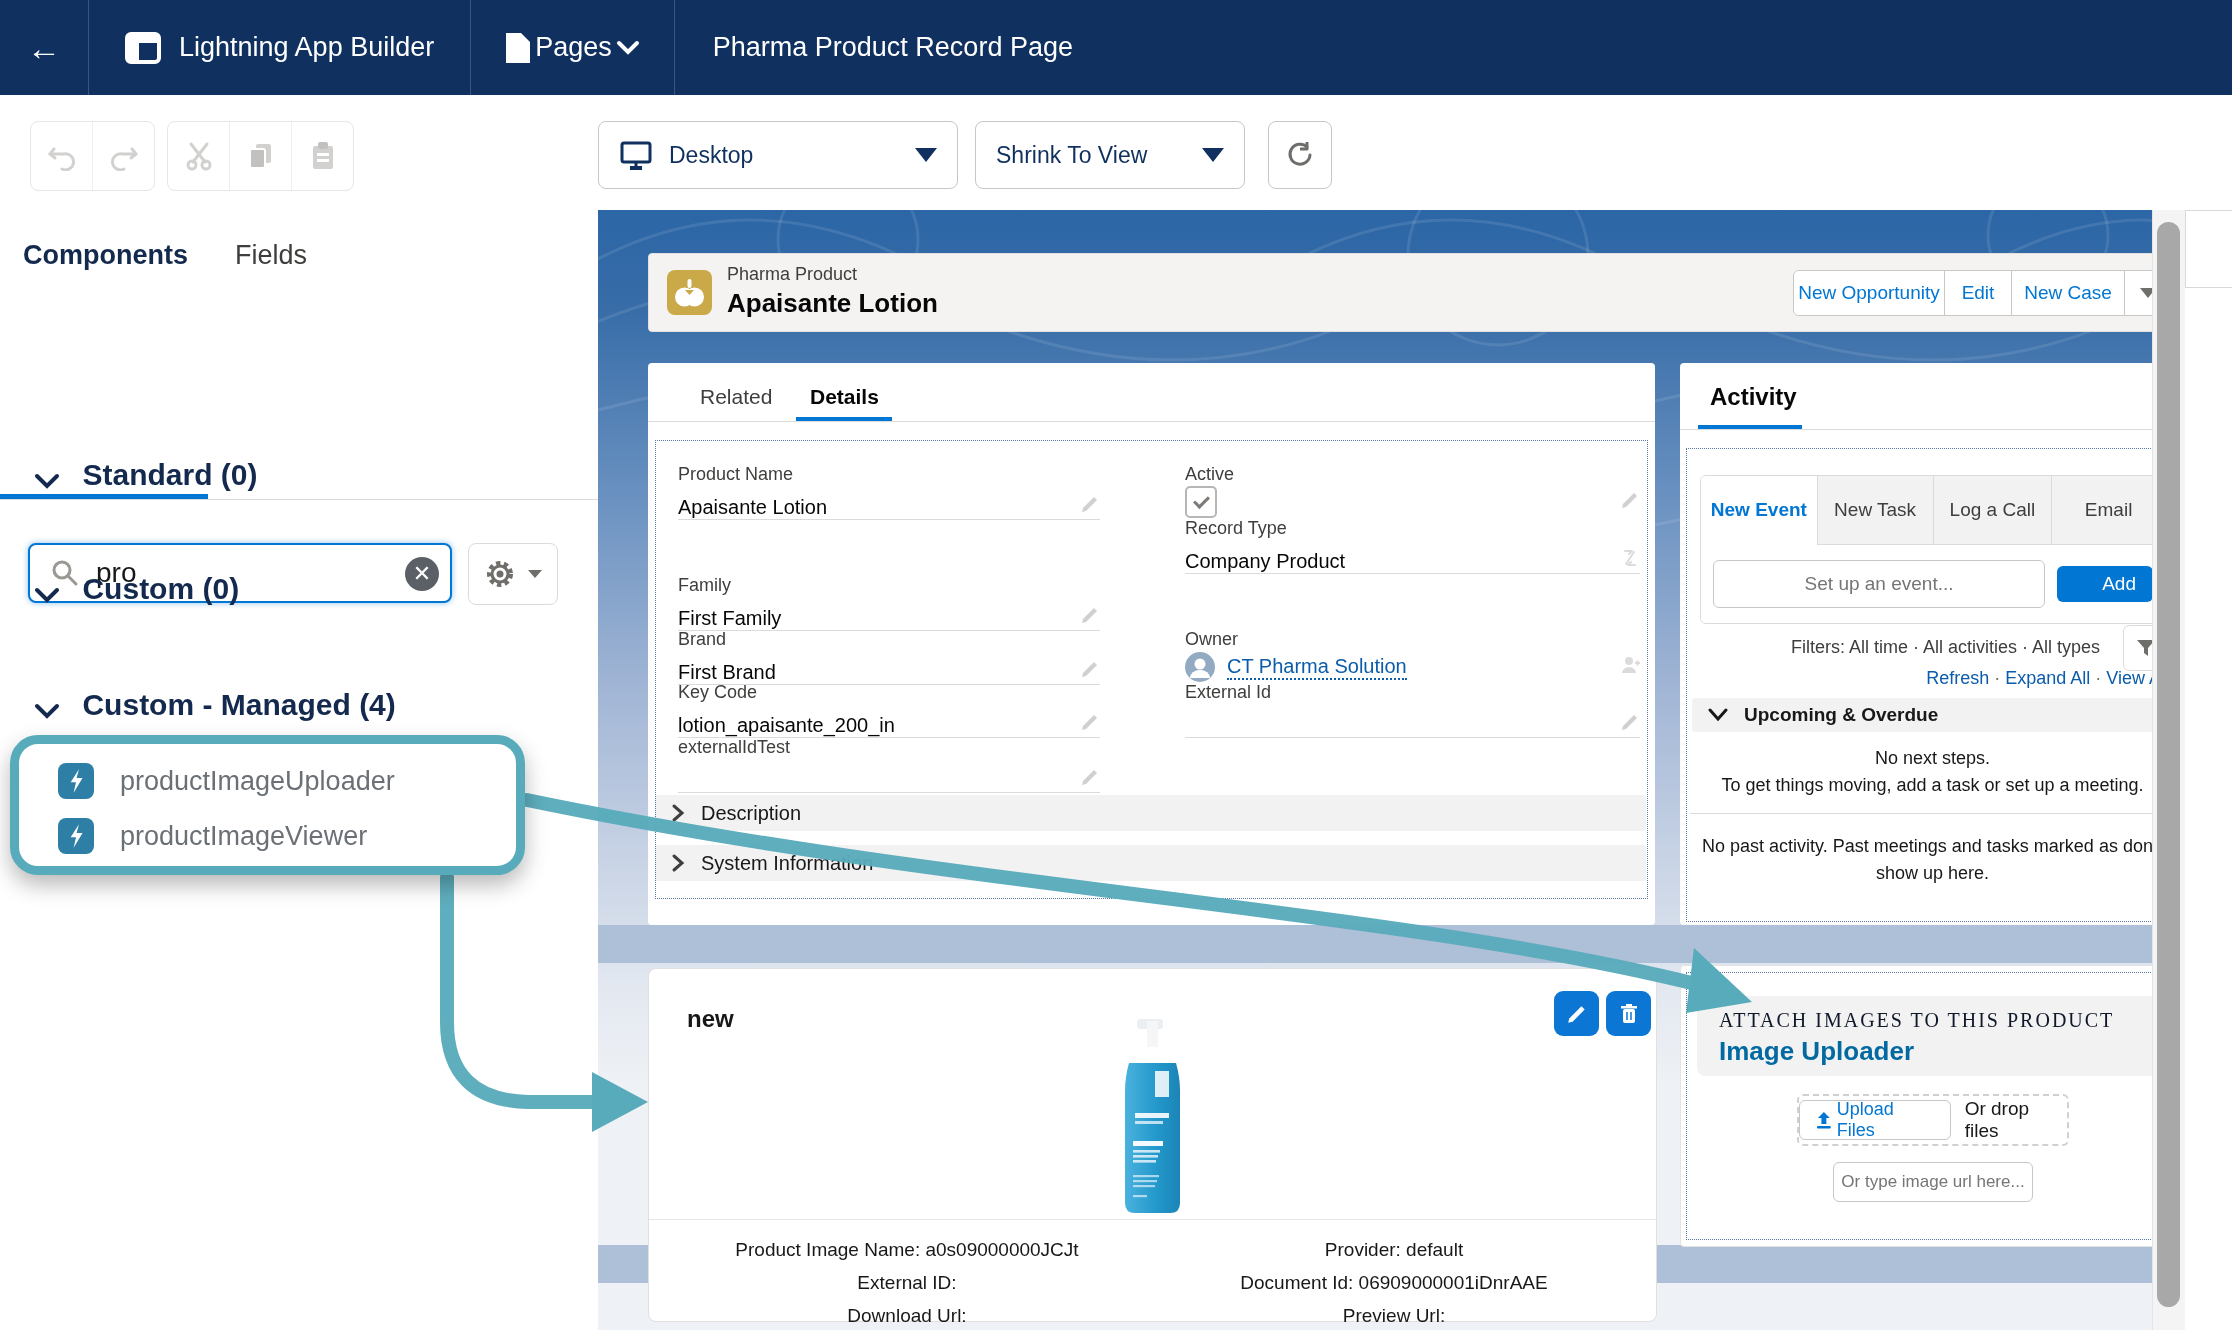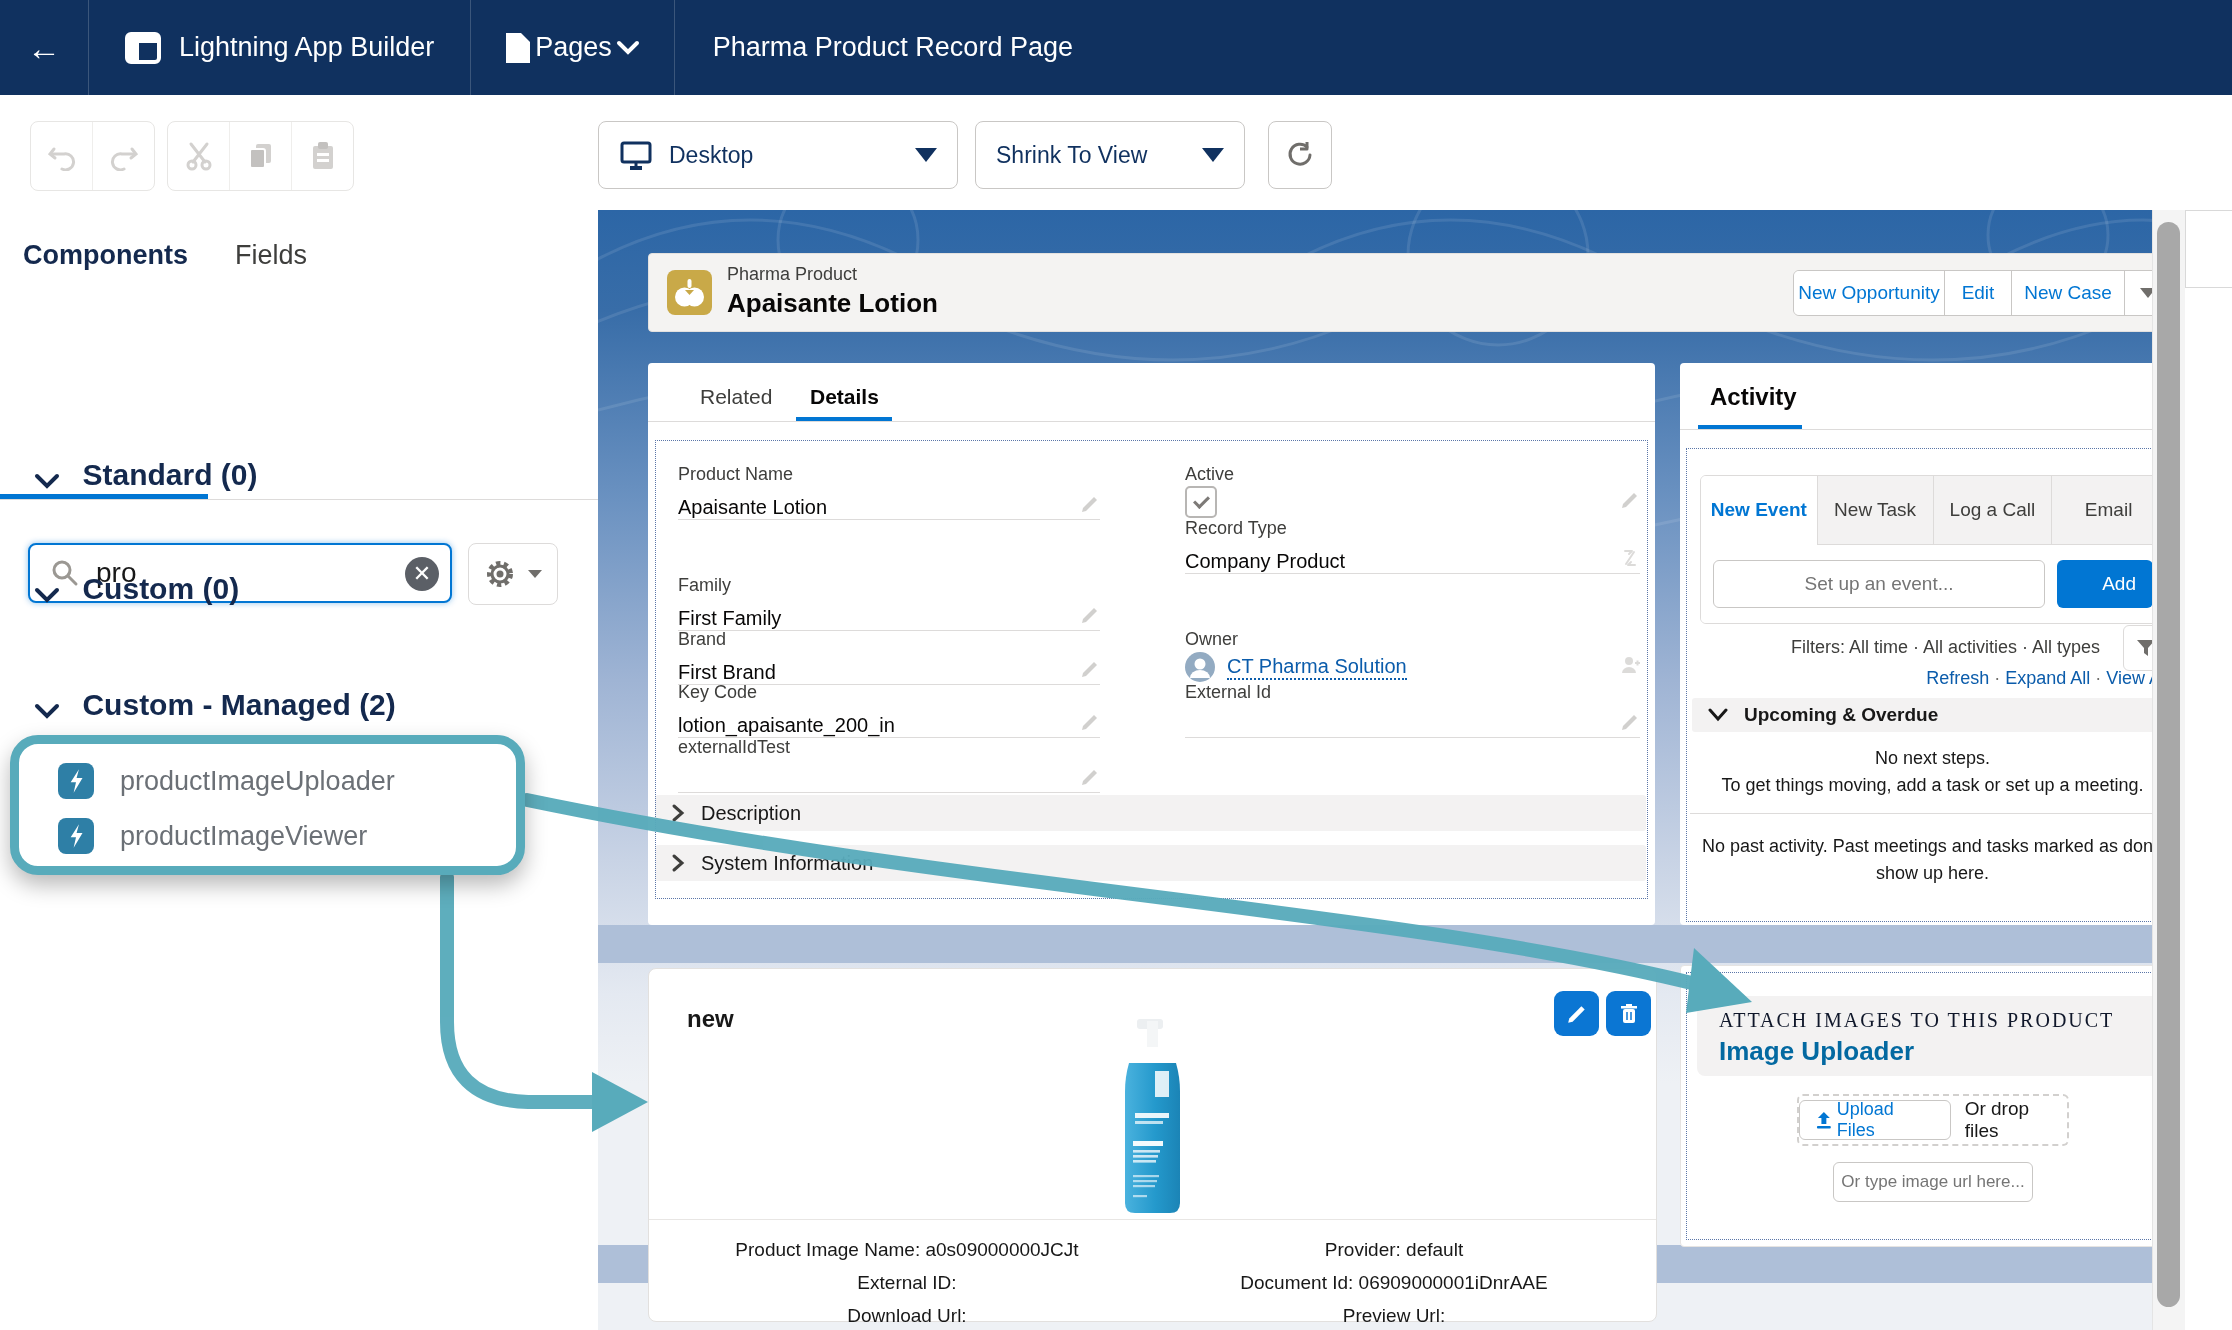--- a/index.html
+++ b/index.html
@@ -195,21 +195,21 @@
     <div class="abs" style="left:34px;top:362px;">
       <svg width="26" height="18" viewBox="0 0 26 18" style="vertical-align:middle;">
         <polyline points="3,4 13,14 23,4" fill="none" stroke="#14294e" stroke-width="4" stroke-linecap="round"></polyline>
       </svg>
       <span class="sec-label" style="margin-left:18px;">Custom (0)</span>
     </div>
     <div class="abs" style="left:34px;top:478px;">
       <svg width="26" height="18" viewBox="0 0 26 18" style="vertical-align:middle;">
         <polyline points="3,4 13,14 23,4" fill="none" stroke="#14294e" stroke-width="4" stroke-linecap="round"></polyline>
       </svg>
-      <span class="sec-label" style="margin-left:18px;">Custom - Managed (2)</span>
+      <span class="sec-label" style="margin-left:18px;">Custom - Managed (4)</span>
     </div>
   </div>
 
   <div class="abs hl-box"></div>
   <div class="abs" style="left:58px;top:763px;z-index:56;display:flex;align-items:center;gap:26px;">
     <span class="bolt-box">
       <svg width="22" height="26" viewBox="0 0 34 44">
           <polygon points="22,2 8,24 17,24 13,42 28,17 18,17" fill="#fff"></polygon>
         </svg>
     </span>
@@ -388,21 +388,21 @@
 
       <div class="abs" style="left:20px;top:112px;width:464px;border:1px solid #dddbda;border-radius:6px;overflow:hidden;background:#fff;">
         <div style="display:flex;height:68px;background:#f3f2f2;border-bottom:1px solid #dddbda;">
           <div class="act-tab active" style="width:116px;border-bottom:1px solid #fff;margin-bottom:-1px;">New Event</div>
           <div class="act-tab" style="width:115px;">New Task</div>
           <div class="act-tab" style="width:118px;">Log a Call</div>
           <div class="act-tab" style="width:113px;">Email</div>
         </div>
         <div style="display:flex;align-items:center;gap:12px;padding:15px 12px;background:#fff;">
           <input class="ph-input" style="width: 352px; height: 48px; text-align: center; font-size: 19px;" placeholder="Set up an event...">
-          <div style="width:72px;height:48px;background:#0176d3;border-radius:6px;color:#fff;font-size:19px;display:flex;align-items:center;justify-content:center;padding-left:28px;">Add</div>
+          <div style="width:72px;height:36px;background:#0176d3;border-radius:6px;color:#fff;font-size:19px;display:flex;align-items:center;justify-content:center;padding-left:28px;">Add</div>
         </div>
       </div>
 
       <div class="abs" style="left:0;top:274px;width:420px;text-align:right;font-size:18px;color:#3e3e3c;">Filters: All time · All activities · All types</div>
       <div class="abs" style="right:16px;top:262px;width:44px;height:44px;border:1px solid #dddbda;border-radius:6px;display:flex;align-items:center;justify-content:center;background:#fff;">
         <svg width="22" height="20" viewBox="0 0 22 20">
           <polygon points="2,2 20,2 13,10 13,18 9,15 9,10" fill="#706e6b"></polygon>
           </svg>
       </div>
       <div class="abs" style="right:16px;top:305px;font-size:18px;">

